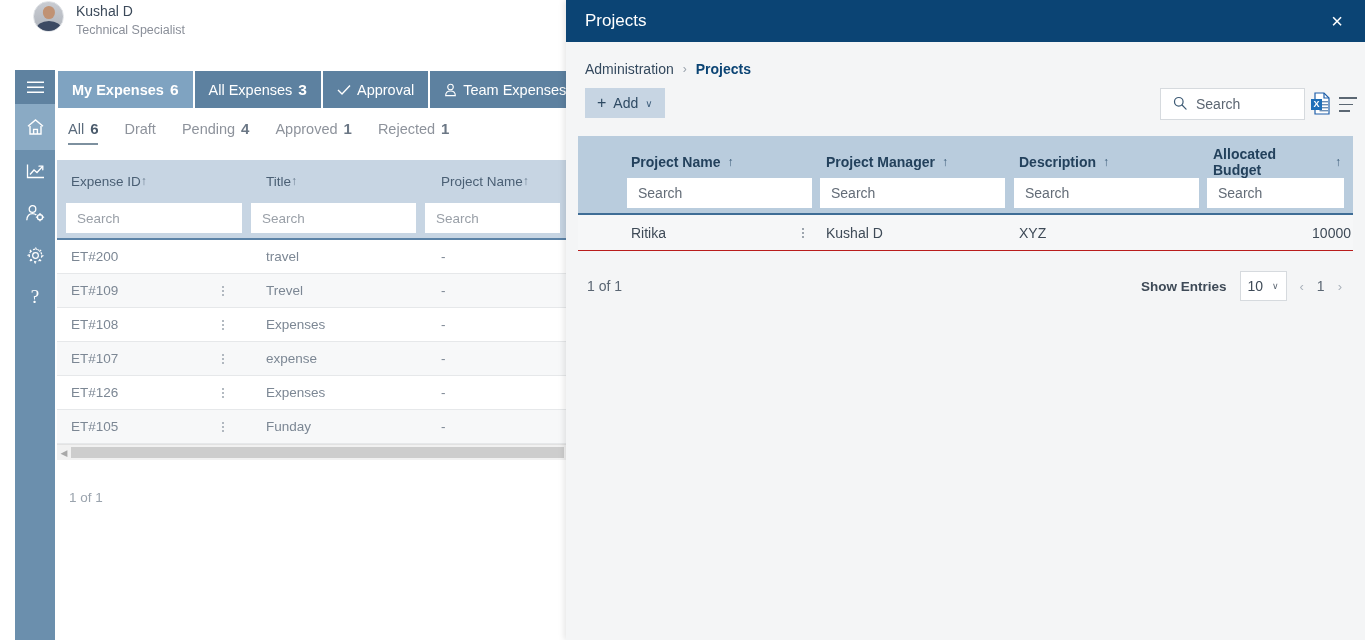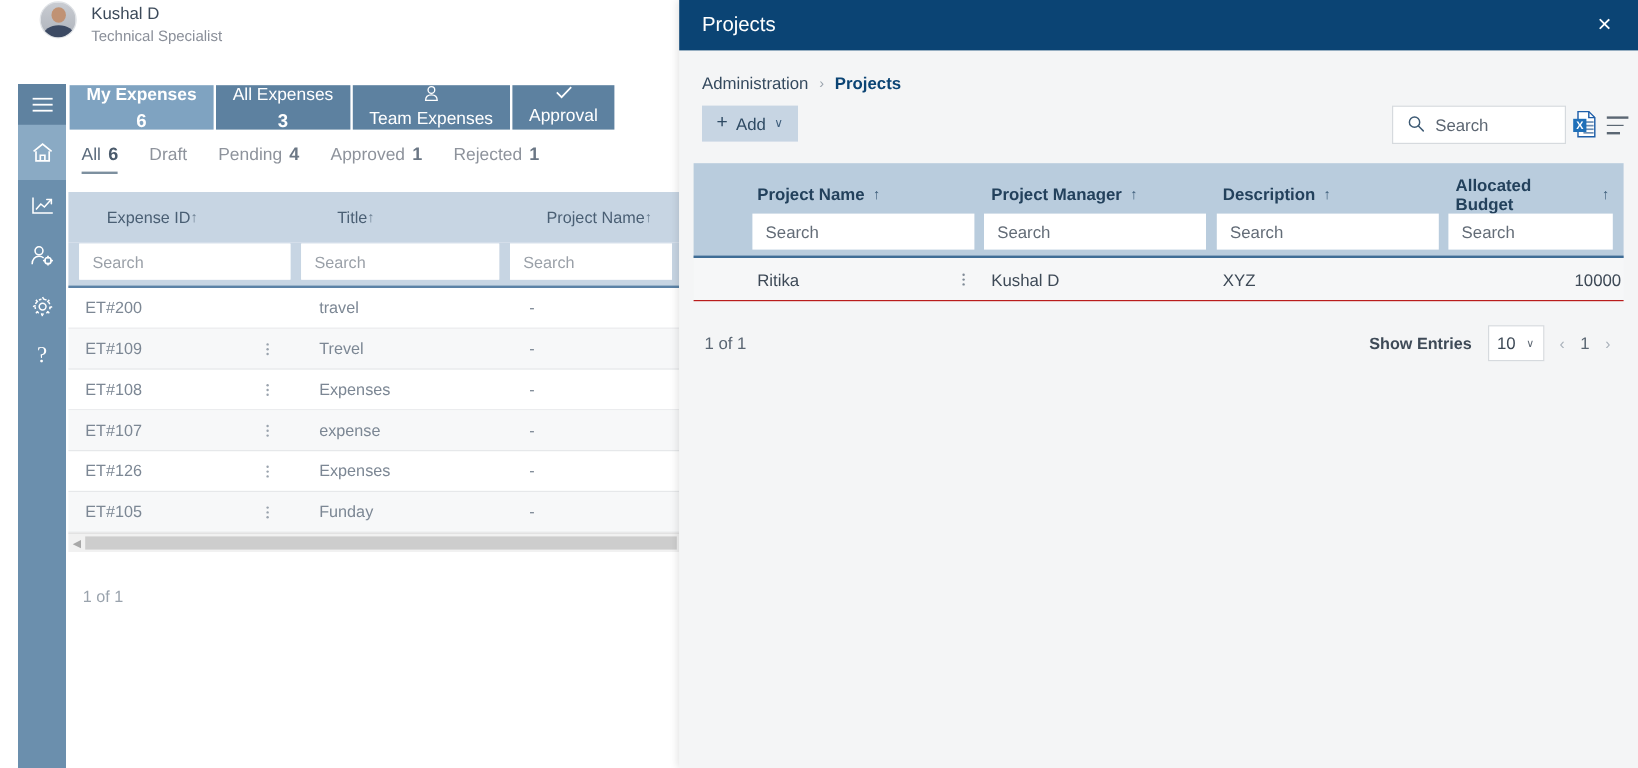--- a/index.html
+++ b/index.html
@@ -123,21 +123,20 @@
   .main-tab {
     height: 37px;
     background: #5d81a0;
     color: #ffffff;
     display: flex;
     align-items: center;
     gap: 6px;
     padding: 0 14px;
     font-size: 14.5px;
     white-space: nowrap;
-    flex-direction: column;
   }
   .main-tab.active { background: #7fa3c1; font-weight: bold; }
   .main-tab .cnt { font-weight: bold; font-size: 15.5px; }
   .main-tab svg { display: block; }
 
   
   .sub-tabs {
     position: absolute;
     left: 68px; top: 120px;
     display: flex;
@@ -176,21 +175,20 @@
     display: flex;
     align-items: center;
   }
   .lt-th {
     font-size: 13.5px;
     color: #4a5f74;
     display: flex;
     align-items: center;
     gap: 0;
     padding-left: 14px;
-    margin-left: 18px;
   }
   .lt-th .arr { font-size: 12px; color: #6c7f92; }
   .lt-searchrow {
     height: 38px;
     background: #c7d5e3;
     display: flex;
     align-items: center;
     padding-bottom: 4px;
     border-bottom: 2px solid #5b82a6;
   }
@@ -506,35 +504,35 @@
       <div class="main-tab active">
         <span>My Expenses</span>
         <span class="cnt">6</span>
       </div>
       <div class="main-tab">
         <span>All Expenses</span>
         <span class="cnt">3</span>
       </div>
       <div class="main-tab">
         <span>
+          <svg width="14" height="12" viewBox="0 0 14 12" fill="none" stroke="#fff" stroke-width="1.4">
+            <path d="M1 6 L5 10 L13 1.6"></path>
+          </svg>
+        </span>
+        <span>Approval</span>
+
+      </div>
+      <div class="main-tab">
+        <span>
           <svg width="13" height="14" viewBox="0 0 14 15" fill="none" stroke="#fff" stroke-width="1.2">
             <circle cx="7" cy="4.3" r="3"></circle>
             <path d="M1.8 13.6 C1.8 10.3 4 8.6 7 8.6 C10 8.6 12.2 10.3 12.2 13.6 Z"></path>
           </svg>
         </span>
         <span>Team Expenses</span>
-      </div>
-      <div class="main-tab">
-        <span>
-          <svg width="14" height="12" viewBox="0 0 14 12" fill="none" stroke="#fff" stroke-width="1.4">
-            <path d="M1 6 L5 10 L13 1.6"></path>
-          </svg>
-        </span>
-        <span>Approval</span>
-
       </div>
     </div>
 
     <div class="sub-tabs">
       <div class="sub-tab active">
         <span>All</span>
         <span class="cnt">6</span>
       </div>
       <div class="sub-tab">
         <span>Draft</span>

